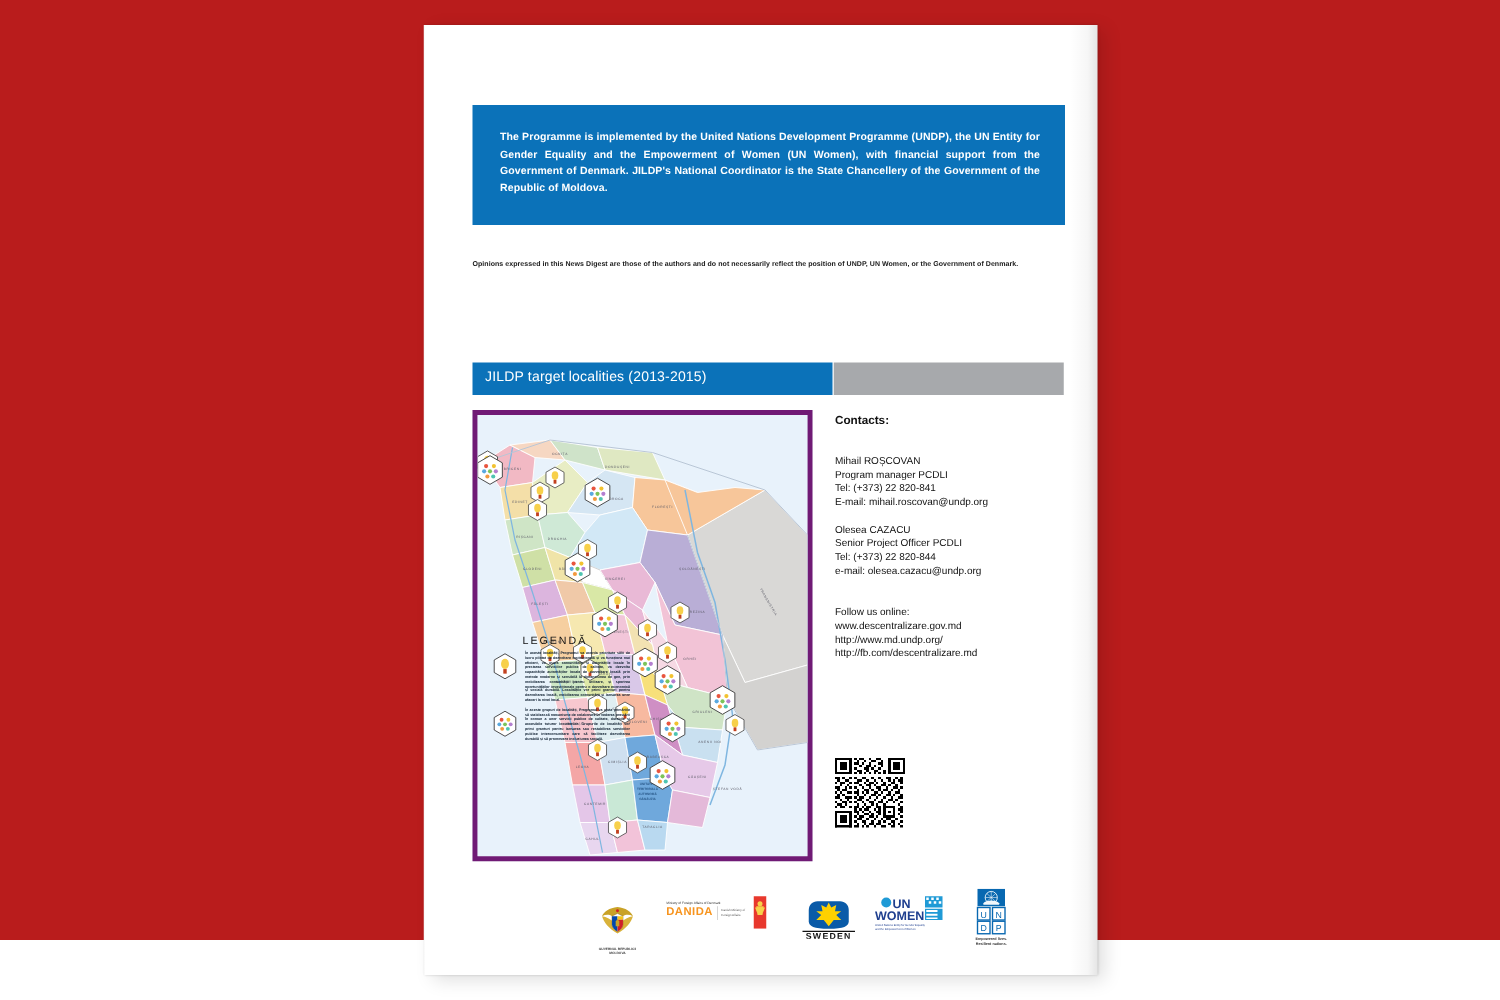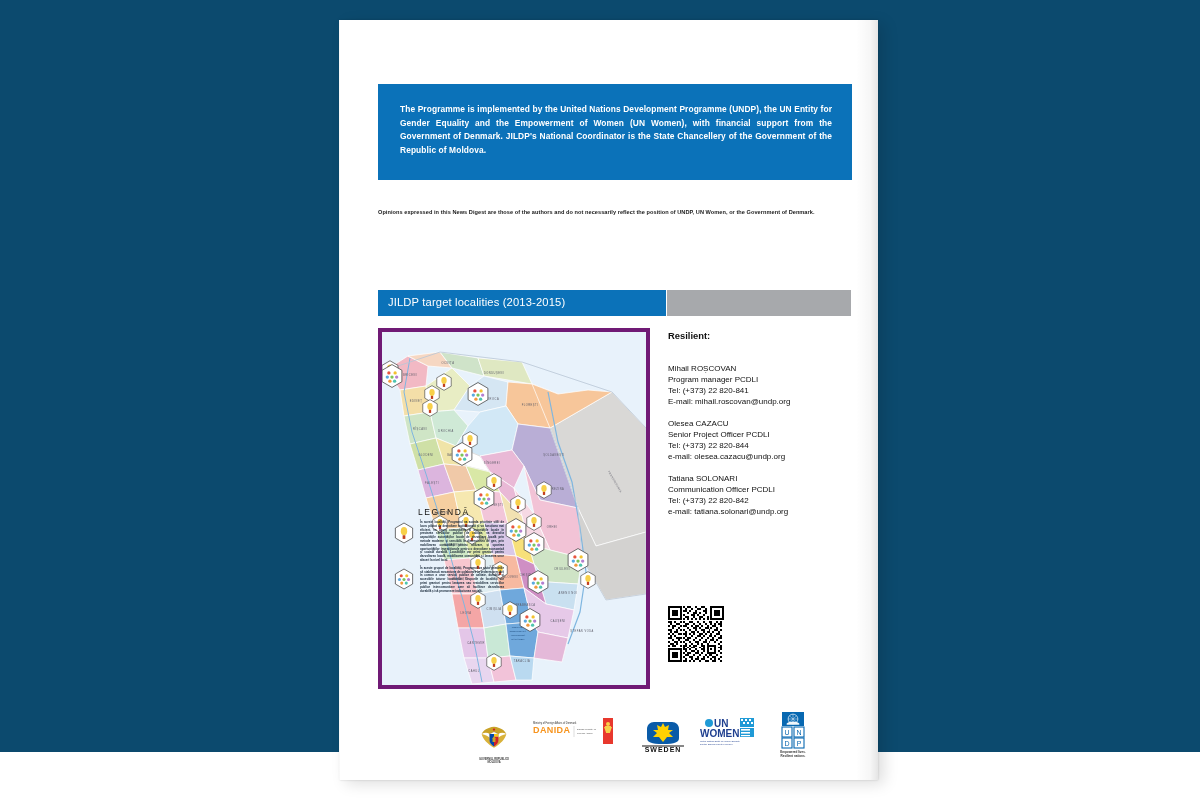--- a/index.html
+++ b/index.html
@@ -1,21 +1,21 @@
 <!DOCTYPE html>
 <html><head>
 <meta charset="utf-8">
 <style>
   html,body{margin:0;padding:0;}
   body{
     width:1200px;height:800px;overflow:hidden;
     background:#ffffff;
     font-family:"Liberation Sans", sans-serif;
   }
-  .stage{position:relative;width:1200px;height:752px;background:#0c4a6e;}
+  .stage{position:relative;width:1200px;height:752px;background:#b91c1c;}
 
   
   .sheet{
     position:absolute;left:340px;top:20px;width:538px;height:760px;
     background:#ffffff;
     box-shadow:0 0 2px rgba(0,0,0,.18), 6px 4px 14px rgba(0,0,0,.13);
   }
   .sheet:before{
     content:"";position:absolute;left:-1px;top:0;width:1px;height:100%;
     background:linear-gradient(to right,#f2f2f2,#ffffff);
@@ -460,44 +460,44 @@
             <circle cx="10" cy="1" r="3.4" fill="#b47fd0"></circle>
               <circle cx="-5" cy="9" r="3.4" fill="#f29a3f"></circle>
             <circle cx="5" cy="9" r="3.4" fill="#4fc4b0"></circle>
           </svg>
           <div class="leg-txt">În aceste grupuri de localități, Programul va ajuta primăriile să stabilească mecanisme de colaborare în vederea prestării în comun a unor servicii publice de calitate, durabile și accesibile tuturor locuitorilor. Grupurile de localități vor primi granturi pentru lansarea sau restabilirea serviciilor publice intercomunitare care să faciliteze dezvoltarea durabilă și să promoveze incluziunea socială.</div>
         </div>
       </div>
     </div>
 
     <div class="contacts">
-      <div class="c-title">Resilient:</div>
+      <div class="c-title">Contacts:</div>
       <div class="c-sp2"></div>
 
       <div class="c-group">
         <div class="c-name">Mihail ROȘCOVAN</div>
         <div class="c-line">Program manager PCDLI</div>
         <div class="c-line">Tel: (+373) 22 820-841</div>
         <div class="c-line">E-mail: mihail.roscovan@undp.org</div>
       </div>
       <div class="c-sp"></div>
       <div class="c-group">
         <div class="c-name">Olesea CAZACU</div>
         <div class="c-line">Senior Project Officer PCDLI</div>
         <div class="c-line">Tel: (+373) 22 820-844</div>
         <div class="c-line">e-mail: olesea.cazacu@undp.org</div>
       </div>
       <div class="c-sp"></div>
+      <div class="c-sp"></div>
       <div class="c-group">
-        <div class="c-name">Tatiana SOLONARI</div>
-        <div class="c-line">Communication Officer PCDLI</div>
-        <div class="c-line">Tel: (+373) 22 820-842</div>
-        <div class="c-line">e-mail: tatiana.solonari@undp.org</div>
+        <div class="c-name">Follow us online:</div>
+        <div class="c-line">www.descentralizare.gov.md</div>
+        <div class="c-line">http://www.md.undp.org/</div>
+        <div class="c-line">http://fb.com/descentralizare.md</div>
       </div>
-      <div class="c-sp"></div>
     </div>
 
     <div class="qr">
       <svg width="56" height="56" viewBox="0 0 29 29" shape-rendering="crispEdges">
         <rect width="29" height="29" fill="#fff"></rect>
         <g fill="#000">
 
           <rect x="0" y="0" width="7" height="1"></rect>
             <rect x="0" y="6" width="7" height="1"></rect>
           <rect x="0" y="0" width="1" height="7"></rect>

